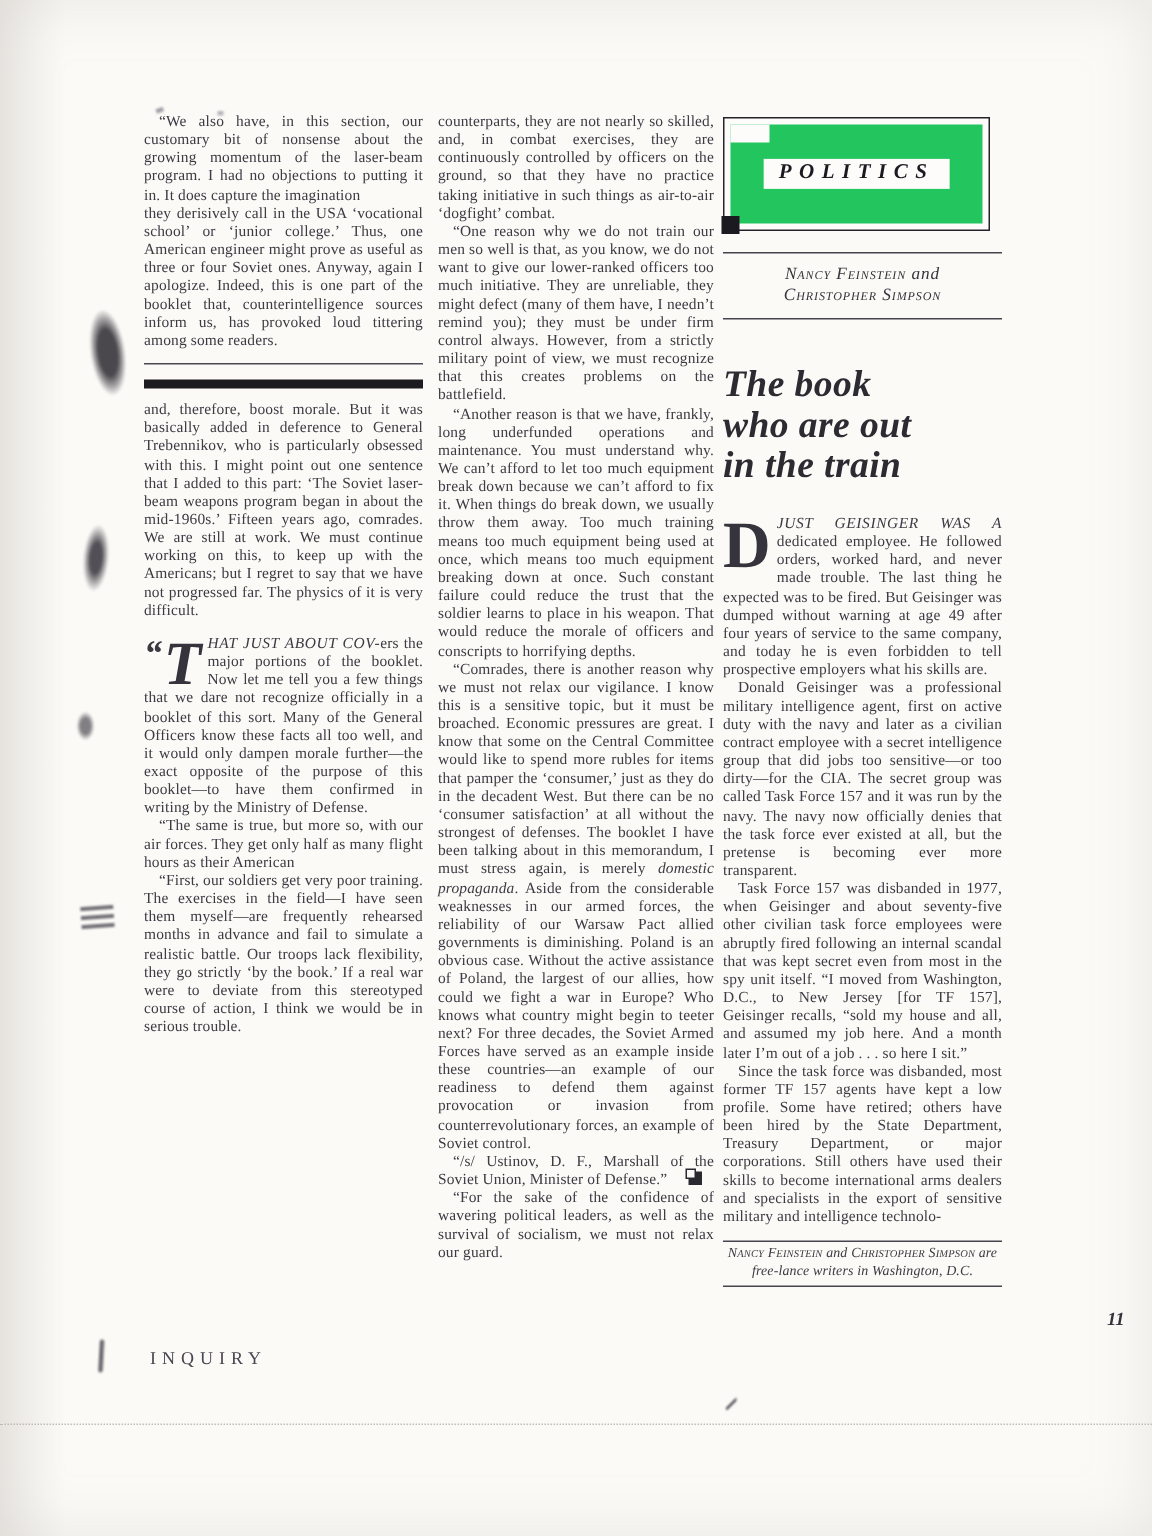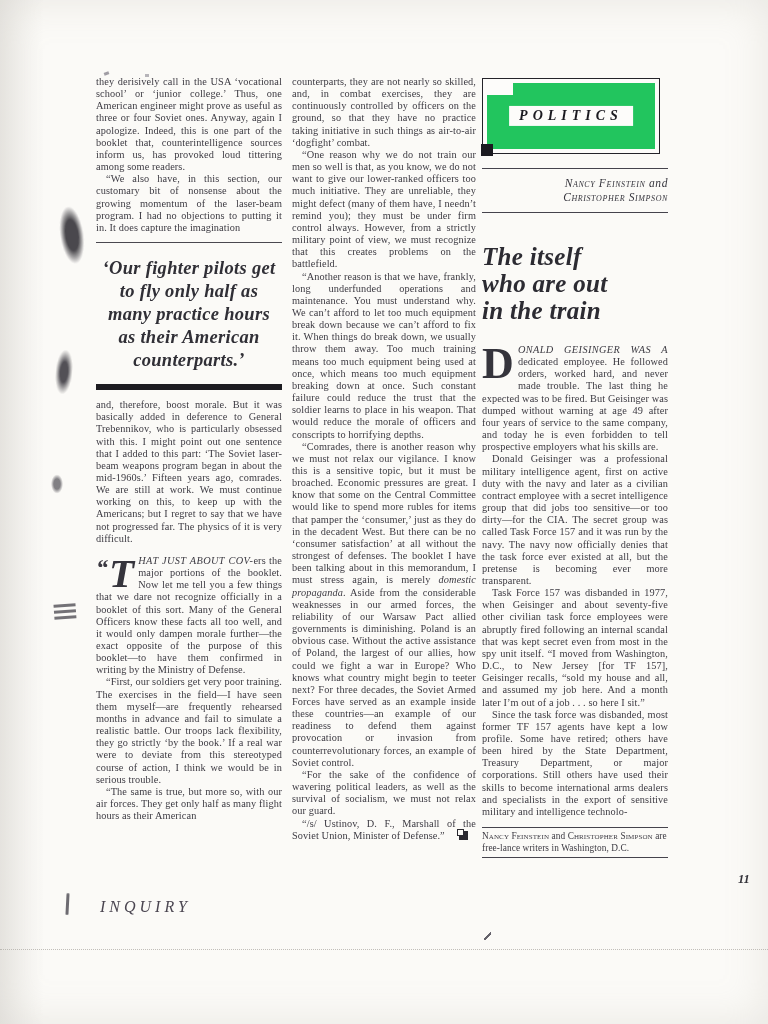--- a/index.html
+++ b/index.html
@@ -32,35 +32,35 @@
   .kicker-box{position:relative;width:178px;height:76px;border:1.5px solid #242329;
               background:#fdfcfa;padding:4px;box-sizing:border-box;margin-bottom:14px;}
   .kicker-black{position:relative;width:100%;height:100%;background:#22c55e;}
   .kicker-notch{position:absolute;left:0;top:0;width:26px;height:12px;background:#fdfcfa;}
   .kicker-tab{position:absolute;left:-6px;bottom:-7px;width:12px;height:12px;background:#1b1a20;}
   .kicker-label{position:absolute;left:50%;top:50%;transform:translate(-50%,-50%);
                 background:#fdfcfa;padding:4px 10px;font-weight:bold;font-style:italic;
                 font-size:14px;letter-spacing:5px;color:#1b1a20;white-space:nowrap;}
   .thin-rule{border-top:1.2px solid #45434c;margin:4px 0;}
   .byline{font-style:italic;font-size:11.5px;line-height:14px;color:#35343c;
-          letter-spacing:.6px;padding:3px 0 4px 0;text-align:right;}
+          letter-spacing:.6px;padding:3px 0 4px 0;text-align:center;}
   .sc{font-variant:small-caps;}
   .headline{font-size:25px;line-height:27px;font-weight:bold;font-style:italic;
             color:#2c2b32;margin:30px 0 20px 0;letter-spacing:.3px;text-align:left;}
-  .bio{font-size:9.3px;line-height:11.5px;color:#3c3a42;
-       text-align:left;padding:3px 0;}
+  .bio{font-style:italic;font-size:9.3px;line-height:11.5px;color:#3c3a42;
+       text-align:center;padding:3px 0;}
   .bio-rules{border-top:1.2px solid #45434c;margin-top:9px;}
   .bio-rule-bot{border-top:1.2px solid #45434c;margin-bottom:2px;}
   
   .endmark{display:inline-block;width:9px;height:9px;background:#2a2930;position:relative;
            vertical-align:-1px;margin-left:14px;}
   .endmark i{position:absolute;left:-2px;top:-2px;width:5px;height:5px;background:#fbfaf7;
              border:1px solid #2a2930;}
   
-  .footer-inquiry{position:absolute;left:100px;top:898px;font-style:italic;font-size:16px;
+  .footer-inquiry{position:absolute;left:100px;top:898px;font-size:12px;
                   letter-spacing:4px;color:#4a4550;}
   .page-number{position:absolute;left:738px;top:872px;font-weight:bold;font-style:italic;
                font-size:12.5px;color:#34333a;}
   
   .smudge{position:absolute;filter:blur(.7px);opacity:.85;}
   .smudge1{left:57px;top:188px;width:26px;height:86px;
     background:radial-gradient(ellipse 60% 45% at 55% 55%,#2c2a30 0 40%,rgba(44,42,48,.45) 60%,transparent 75%);
     transform:rotate(-8deg);}
   .smudge2{left:54px;top:340px;width:20px;height:64px;
     background:radial-gradient(ellipse 55% 45% at 50% 50%,#35333a 0 35%,rgba(53,51,58,.4) 60%,transparent 78%);
@@ -80,45 +80,44 @@
     background:linear-gradient(90deg,rgba(190,186,180,.25),transparent);}
 </style>
 </head>
 <body>
 
 <div id="scan">
 
   <div class="edge-shade"></div>
 
   <div class="col" id="col1">
+    <p class="para ind">“We also have, in this section, our customary bit of nonsense about the growing momentum of the laser-beam program. I had no objections to putting it in. It does capture the imagination</p>
     <p class="para">they derisively call in the USA ‘vocational school’ or ‘junior college.’ Thus, one American engineer might prove as useful as three or four Soviet ones. Anyway, again I apologize. Indeed, this is one part of the booklet that, counterintelligence sources inform us, has provoked loud tittering among some readers.</p>
-    <p class="para ind">“We also have, in this section, our customary bit of nonsense about the growing momentum of the laser-beam program. I had no objections to putting it in. It does capture the imagination</p>
 
     <div class="pq-rule-top"></div>
-    <div class="pull-quote">‘Our fighter pilots get to fly only half as many practice hours as their American counterparts.’</div>
     <div class="pq-bar"></div>
 
     <p class="para">and, therefore, boost morale. But it was basically added in deference to General Trebennikov, who is particularly obsessed with this. I might point out one sentence that I added to this part: ‘The Soviet laser-beam weapons program began in about the mid-1960s.’ Fifteen years ago, comrades. We are still at work. We must continue working on this, to keep up with the Americans; but I regret to say that we have not progressed far. The physics of it is very difficult.</p>
 
     <p class="para" style="margin-top:10px;">
       <span class="dc-quotes"><span>“</span></span>
       <span class="dropcap">T</span>
       <span class="leadcaps">HAT JUST ABOUT COV-</span><span>ers the major portions of the booklet. Now let me tell you a few things that we dare not recognize officially in a booklet of this sort. Many of the General Officers know these facts all too well, and it would only dampen morale further—the exact opposite of the purpose of this booklet—to have them confirmed in writing by the Ministry of Defense.</span>
     </p>
+    <p class="para ind">“The same is true, but more so, with our air forces. They get only half as many flight hours as their American</p>
     <p class="para ind">“First, our soldiers get very poor training. The exercises in the field—I have seen them myself—are frequently rehearsed months in advance and fail to simulate a realistic battle. Our troops lack flexibility, they go strictly ‘by the book.’ If a real war were to deviate from this stereotyped course of action, I think we would be in serious trouble.</p>
-    <p class="para ind">“The same is true, but more so, with our air forces. They get only half as many flight hours as their American</p>
   </div>
 
   <div class="col" id="col2">
     <p class="para">counterparts, they are not nearly so skilled, and, in combat exercises, they are continuously controlled by officers on the ground, so that they have no practice taking initiative in such things as air-to-air ‘dogfight’ combat.</p>
     <p class="para ind">“One reason why we do not train our men so well is that, as you know, we do not want to give our lower-ranked officers too much initiative. They are unreliable, they might defect (many of them have, I needn’t remind you); they must be under firm control always. However, from a strictly military point of view, we must recognize that this creates problems on the battlefield.</p>
     <p class="para ind">“Another reason is that we have, frankly, long underfunded operations and maintenance. You must understand why. We can’t afford to let too much equipment break down because we can’t afford to fix it. When things do break down, we usually throw them away. Too much training means too much equipment being used at once, which means too much equipment breaking down at once. Such constant failure could reduce the trust that the soldier learns to place in his weapon. That would reduce the morale of officers and conscripts to horrifying depths.</p>
     <p class="para ind"><span>“Comrades, there is another reason why we must not relax our vigilance. I know this is a sensitive topic, but it must be broached. Economic pressures are great. I know that some on the Central Committee would like to spend more rubles for items that pamper the ‘consumer,’ just as they do in the decadent West. But there can be no ‘consumer satisfaction’ at all without the strongest of defenses. The booklet I have been talking about in this memorandum, I must stress again, is merely </span><span class="ital">domestic propaganda</span><span>. Aside from the considerable weaknesses in our armed forces, the reliability of our Warsaw Pact allied governments is diminishing. Poland is an obvious case. Without the active assistance of Poland, the largest of our allies, how could we fight a war in Europe? Who knows what country might begin to teeter next? For three decades, the Soviet Armed Forces have served as an example inside these countries—an example of our readiness to defend them against provocation or invasion from counterrevolutionary forces, an example of Soviet control.</span></p>
+    <p class="para ind"><span>“/s/ Ustinov, D. F., Marshall of the Soviet Union, Minister of Defense.”</span><span class="endmark"><i></i></span></p>
     <p class="para ind">“For the sake of the confidence of wavering political leaders, as well as the survival of socialism, we must not relax our guard.</p>
-    <p class="para ind"><span>“/s/ Ustinov, D. F., Marshall of the Soviet Union, Minister of Defense.”</span><span class="endmark"><i></i></span></p>
   </div>
 
   <div class="col" id="col3">
 
     <div class="kicker-box">
       <div class="kicker-black">
         <div class="kicker-notch"></div>
         <div class="kicker-tab"></div>
         <div class="kicker-label">POLITICS</div>
       </div>
@@ -126,28 +125,28 @@
 
     <div class="thin-rule"></div>
     <div class="byline">
       <span class="sc">Nancy Feinstein</span>
       <span>and</span><br>
       <span class="sc">Christopher Simpson</span>
     </div>
     <div class="thin-rule"></div>
 
     <div class="headline">
-      <span>The itself</span><br>
+      <span>The book</span><br>
       <span>who are out</span><br>
       <span>in the train</span>
     </div>
 
     <p class="para">
       <span class="dropcap roman">D</span>
-      <span class="leadcaps">ONALD GEISINGER WAS A</span>
+      <span class="leadcaps">JUST GEISINGER WAS A</span>
       <span>dedicated employee. He followed orders, worked hard, and never made trouble. The last thing he expected was to be fired. But Geisinger was dumped without warning at age 49 after four years of service to the same company, and today he is even forbidden to tell prospective employers what his skills are.</span>
     </p>
     <p class="para ind"><span>Donald Geisinger was a professional military intelligence agent, first on active duty with the navy and later as a civilian contract employee with a secret intelligence group that did jobs too sensitive—or too dirty—for the CIA. The secret group was called </span><span class="pen-underline">Task Force 157</span><span> and it was run by the </span><span class="pen-underline">navy</span><span>. The navy now officially denies that the task force ever existed at all, but the pretense is becoming ever more transparent.</span></p>
     <p class="para ind">Task Force 157 was disbanded in 1977, when Geisinger and about seventy-five other civilian task force employees were abruptly fired following an internal scandal that was kept secret even from most in the spy unit itself. “I moved from Washington, D.C., to New Jersey [for TF 157], Geisinger recalls, “sold my house and all, and assumed my job here. And a month later I’m out of a job . . . so here I sit.”</p>
     <p class="para ind">Since the task force was disbanded, most former TF 157 agents have kept a low profile. Some have retired; others have been hired by the State Department, Treasury Department, or major corporations. Still others have used their skills to become international arms dealers and specialists in the export of sensitive military and intelligence technolo-</p>
 
     <div class="bio-rules"></div>
     <div class="bio">
       <span class="sc">Nancy Feinstein</span><span> and </span><span class="sc">Christopher Simpson</span><span> are free-lance writers in Washington, D.C.</span>
     </div>

